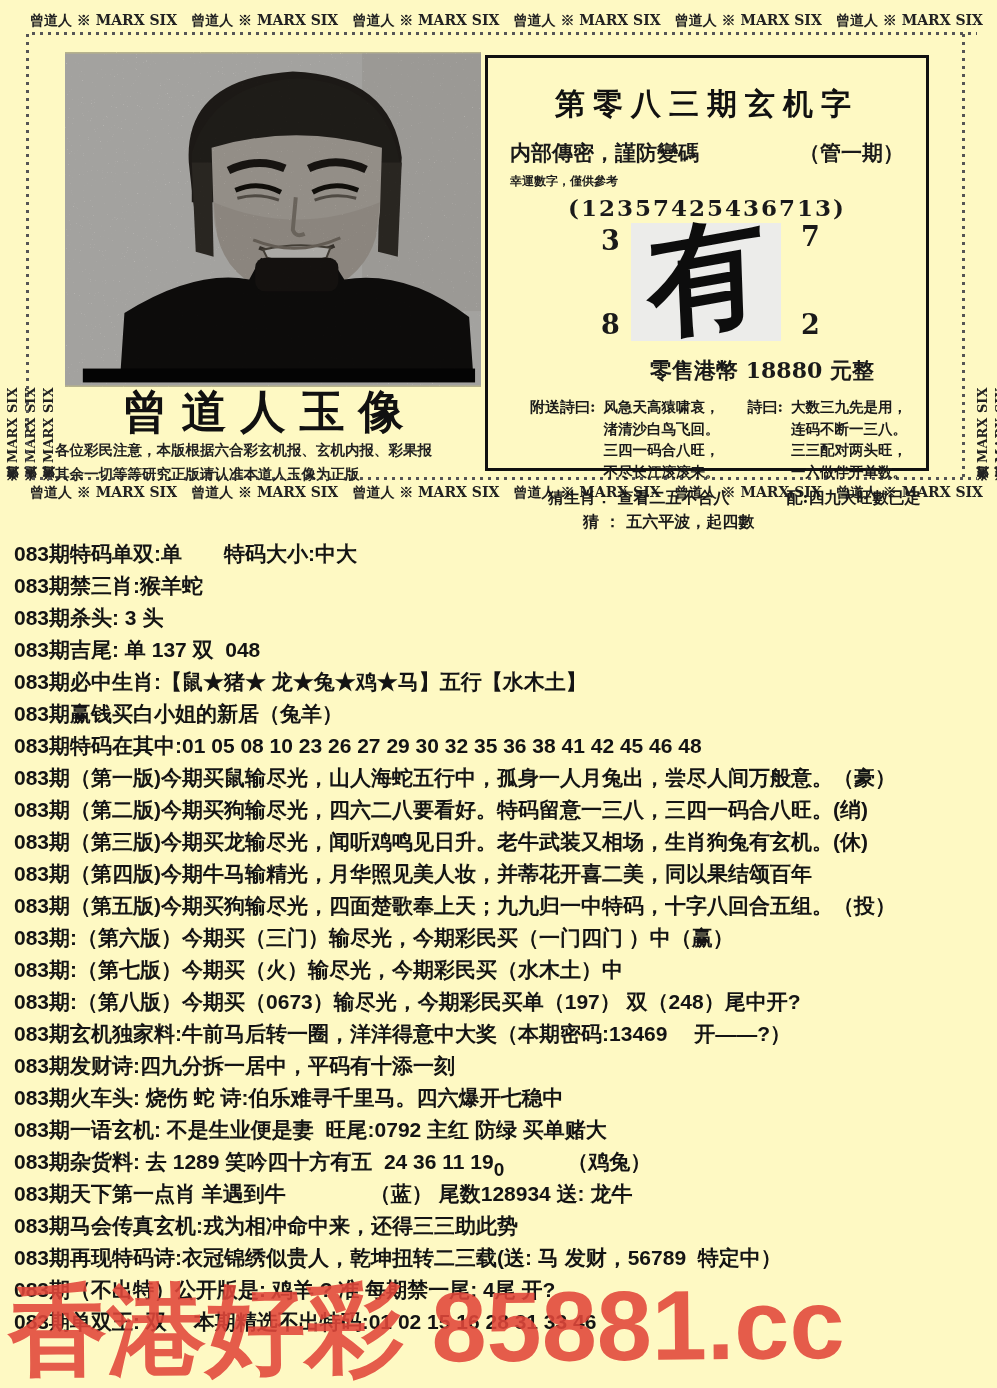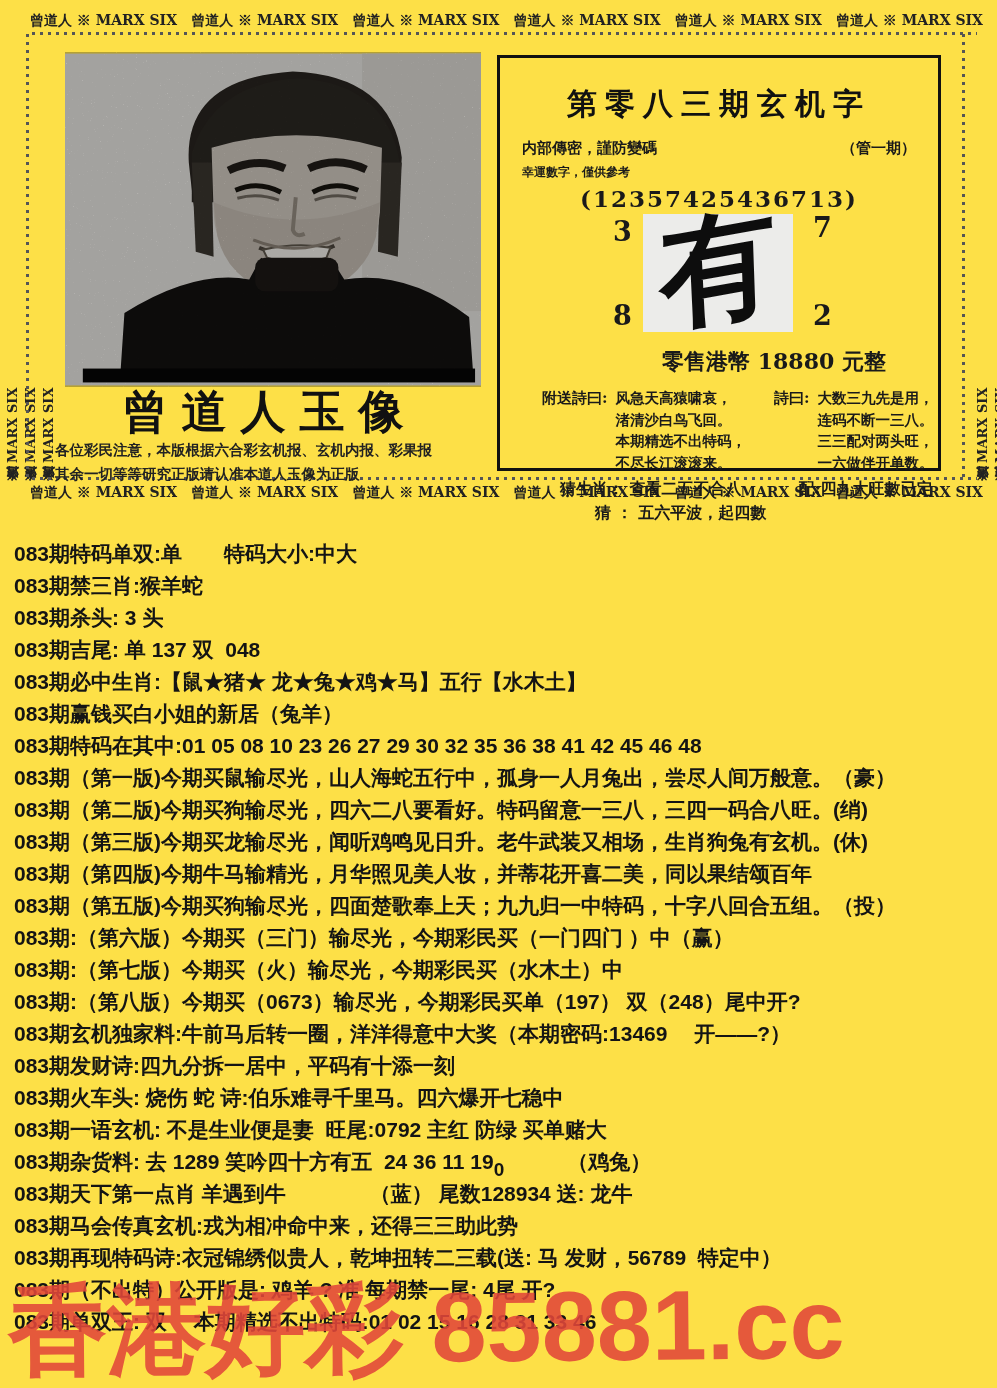--- a/index.html
+++ b/index.html
@@ -1,16 +1,16 @@
 <!DOCTYPE html>
 <html><head>
 <meta charset="utf-8">
 <style>
   html,body{margin:0;padding:0;background:#888;}
-  .page{position:relative;width:997px;height:1388px;background:#fde047;overflow:hidden;
+  .page{position:relative;width:997px;height:1388px;background:#fef9c3;overflow:hidden;
         font-family:"Liberation Sans",sans-serif;color:#1a1a1a;}
   
   .b-row{position:absolute;left:30px;right:14px;display:flex;justify-content:space-between;
          font-family:"DejaVu Serif",serif;font-size:14px;font-weight:bold;color:#222;white-space:nowrap;}
   .b-row.top{top:12px;}
   .b-row.bottom{top:484px;}
   .b-col{position:absolute;top:40px;height:450px;display:flex;flex-direction:column;justify-content:space-between;
          font-family:"DejaVu Serif",serif;font-size:13px;font-weight:bold;color:#222;
          writing-mode:vertical-rl;transform:rotate(180deg);white-space:nowrap;}
   .b-col.left{left:4px;}
@@ -22,25 +22,25 @@
            background:repeating-linear-gradient(180deg,#555 0 3px,transparent 3px 8px);}
   .dl-right{position:absolute;width:3px;top:34px;height:443px;left:962px;
            background:repeating-linear-gradient(180deg,#555 0 3px,transparent 3px 8px);}
   
   .portrait{position:absolute;left:65px;top:52px;width:416px;height:335px;}
   .caption{position:absolute;left:60px;top:382px;width:420px;text-align:center;
            font-family:"DejaVu Serif",serif;font-size:45px;font-weight:bold;letter-spacing:14px;color:#111;}
   .notice{position:absolute;left:55px;top:438px;width:420px;
           font-family:"DejaVu Serif",serif;font-size:14.5px;font-weight:bold;line-height:24px;color:#222;}
   
-  .mbox{position:absolute;left:497px;top:55px;width:438px;height:410px;border:3px solid #111;}
+  .mbox{position:absolute;left:485px;top:55px;width:438px;height:410px;border:3px solid #111;}
   .mbox .title{margin-top:26px;text-align:center;font-family:"DejaVu Serif",serif;
                font-size:30px;font-weight:bold;letter-spacing:8px;color:#111;}
   .mbox .subrow{display:flex;justify-content:space-between;padding:0 22px;margin-top:14px;
-                font-family:"DejaVu Serif",serif;font-size:15px;font-weight:bold;}
+                font-family:"DejaVu Serif",serif;font-size:21px;font-weight:bold;}
   .mbox .sub2{padding:0 22px;margin-top:6px;font-family:"DejaVu Serif",serif;font-size:12px;font-weight:bold;}
   .mbox .lucky{text-align:center;margin-top:4px;font-family:"DejaVu Serif",serif;
                font-size:23px;font-weight:bold;letter-spacing:2px;}
   .charzone{position:relative;height:120px;margin-top:2px;}
   .graybox{position:absolute;left:143px;top:0px;width:150px;height:118px;background:#ececea;}
   .bigchar{position:absolute;left:138px;top:-24px;width:160px;text-align:center;
            font-family:"DejaVu Serif",serif;font-size:118px;font-weight:bold;color:#0d0d0d;
            transform:rotate(-10deg) skewX(-8deg);}
   .cnum{position:absolute;font-family:"DejaVu Serif",serif;font-size:27px;font-weight:bold;}
   .cnum.tl{left:113px;top:2px;}  .cnum.tr{left:313px;top:-2px;}
@@ -169,21 +169,21 @@
       <div class="cnum br">2</div>
       <div class="bigchar">有</div>
     </div>
     <div class="price">零售港幣 18880 元整</div>
     <div class="poems">
       <div class="pcolL">
         <div class="plabel">附送詩曰:</div>
         <div class="plines">
           <div>风急天高猿啸哀，</div>
           <div>渚清沙白鸟飞回。</div>
-          <div>本期精选不出特码，</div>
+          <div>三四一码合八旺，</div>
           <div>不尽长江滚滚来。</div>
         </div>
       </div>
       <div class="pcolR">
         <div class="plabel">詩曰:</div>
         <div class="plines">
           <div>大数三九先是用，</div>
           <div>连码不断一三八。</div>
           <div>三三配对两头旺，</div>
           <div>一六做伴开单数。</div>

